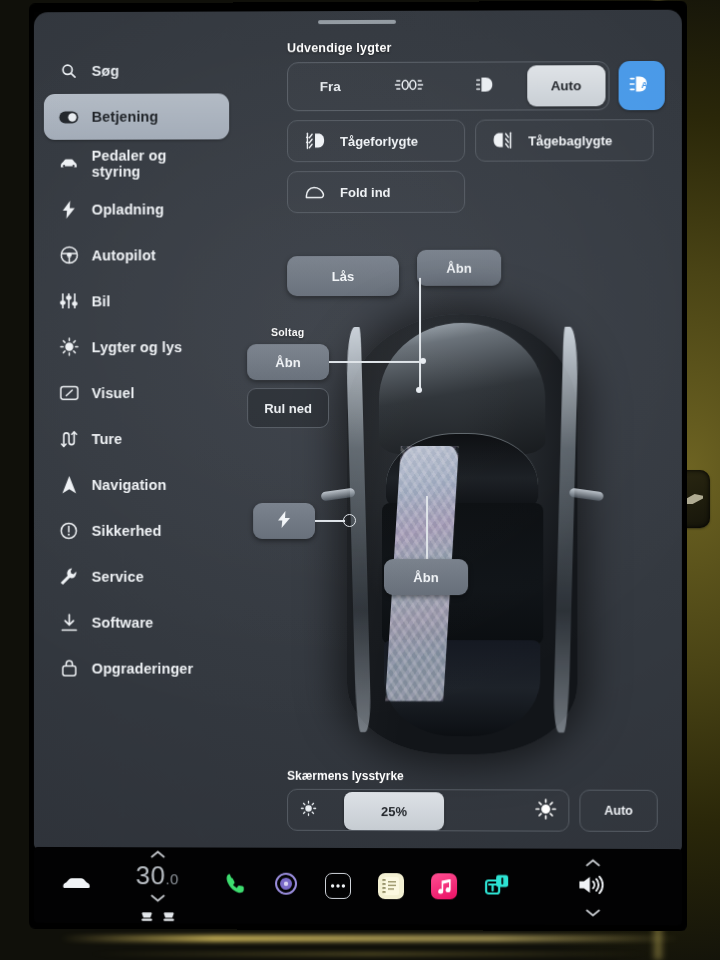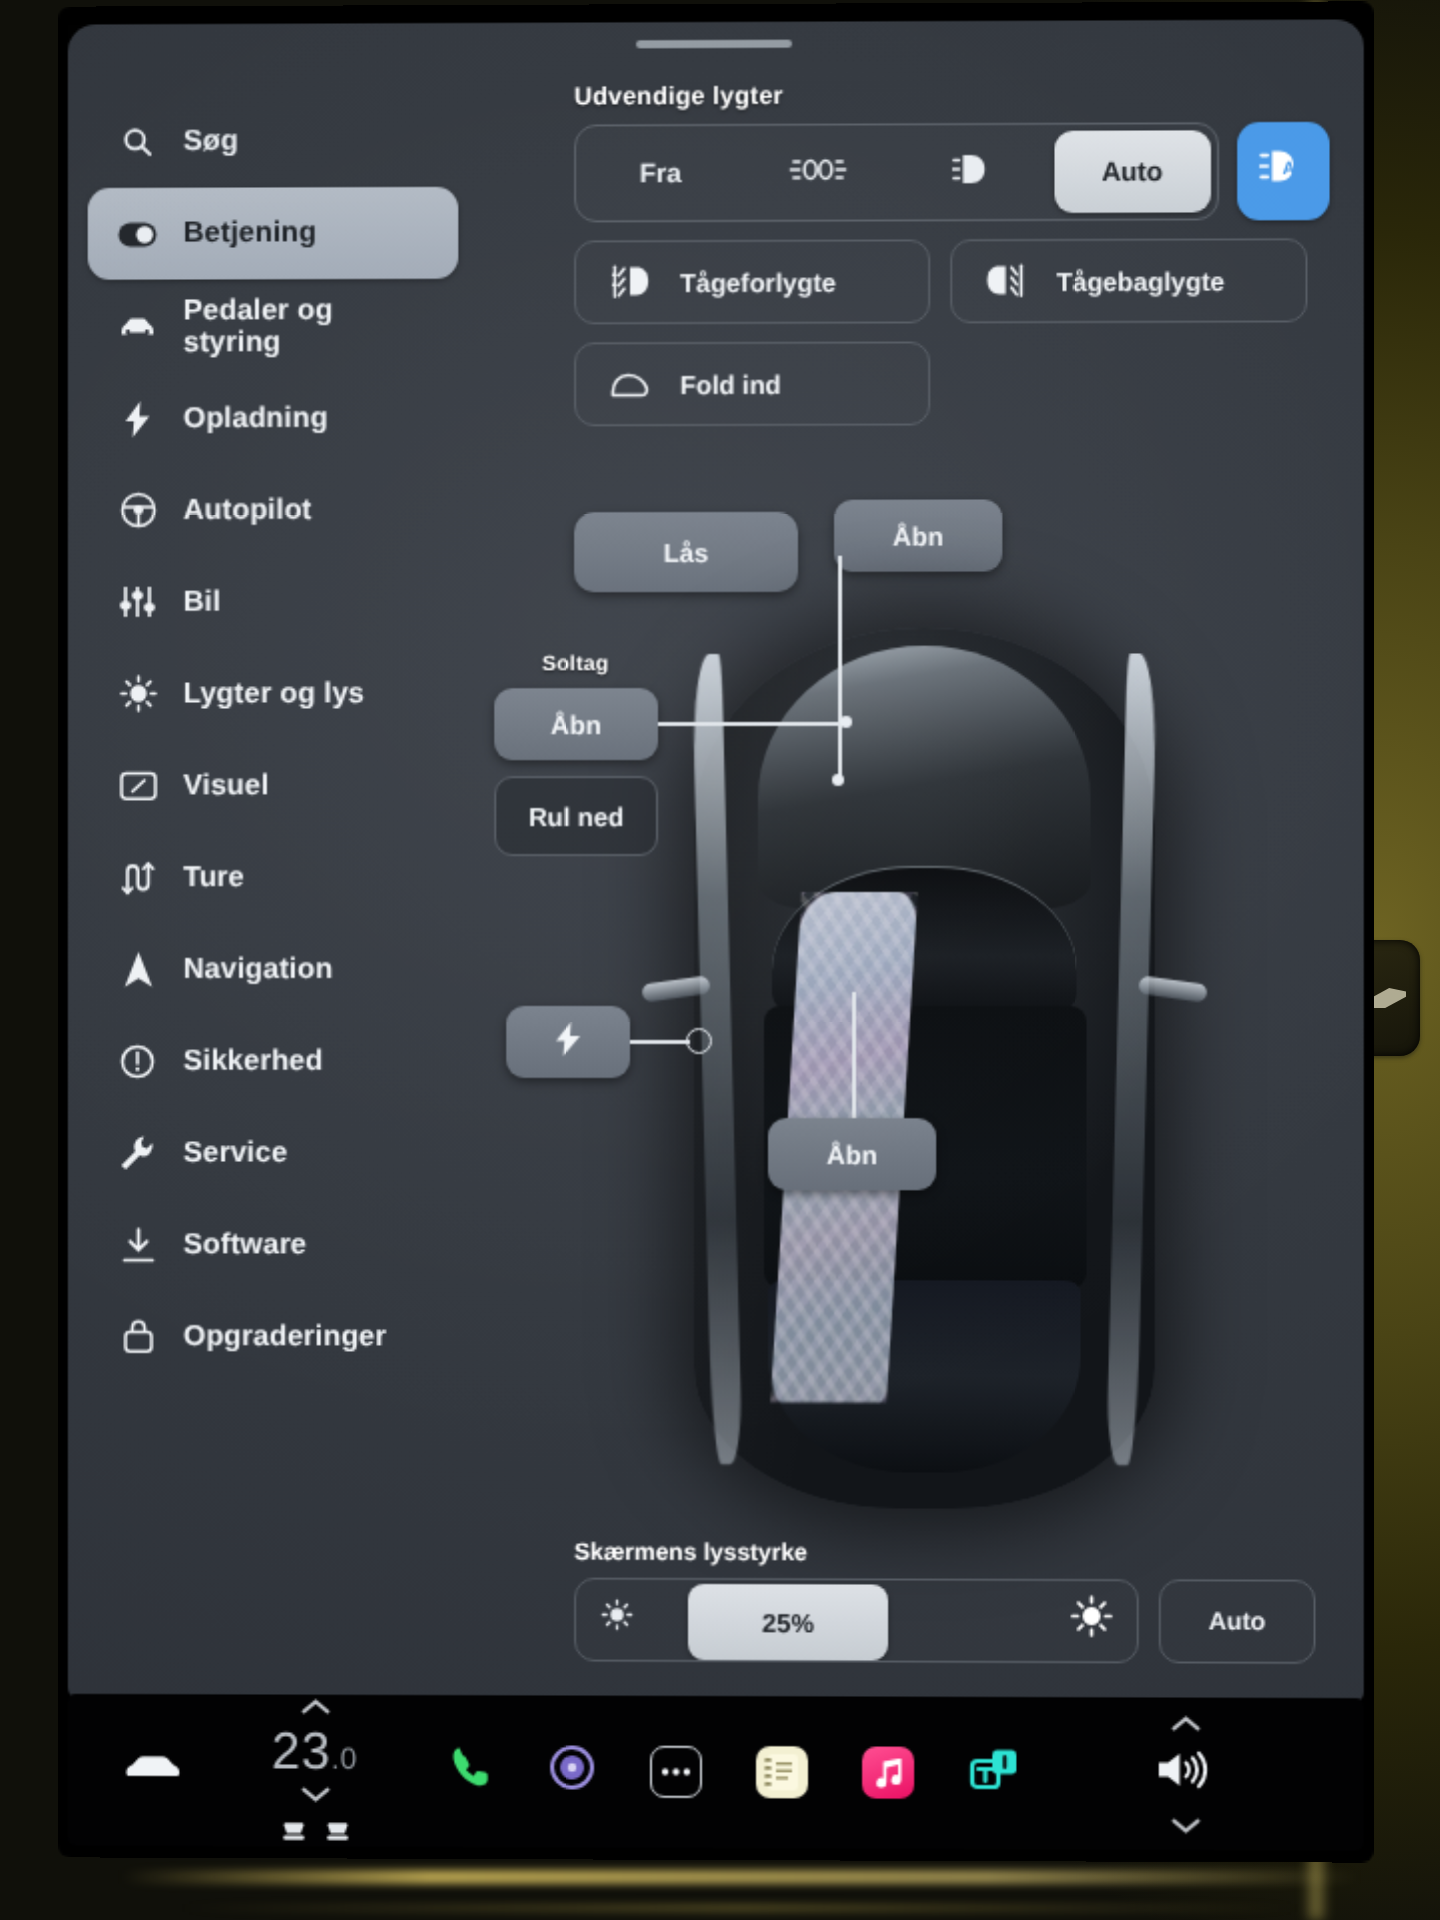--- a/index.html
+++ b/index.html
@@ -629,21 +629,21 @@
         </span>
       </div>
 
       <div class="tb-climate">
         <span class="chev">
           <svg width="15" height="8" viewBox="0 0 15 8" stroke="#dfe3e8" stroke-width="1.9" fill="none" stroke-linecap="round">
               <path d="M1.5 6.5 7.5 1.5l6 5"></path>
             </svg>
         </span>
         <div class="tb-temp">
-          <span>23</span><span class="dec">.0</span>
+          <span>30</span><span class="dec">.0</span>
         </div>
         <span class="chev">
           <svg width="15" height="8" viewBox="0 0 15 8" stroke="#dfe3e8" stroke-width="1.9" fill="none" stroke-linecap="round">
               <path d="M1.5 1.5 7.5 6.5l6-5"></path>
             </svg>
         </span>
         <div class="tb-seats">
           <span>
             <svg width="13" height="11" viewBox="0 0 13 11" fill="#e4e8ec">
                 <path d="M2.6 1.2h7.8c.7 0 1.2.6 1 1.3L10 6.4H3L1.6 2.5c-.2-.7.3-1.3 1-1.3z"></path>

